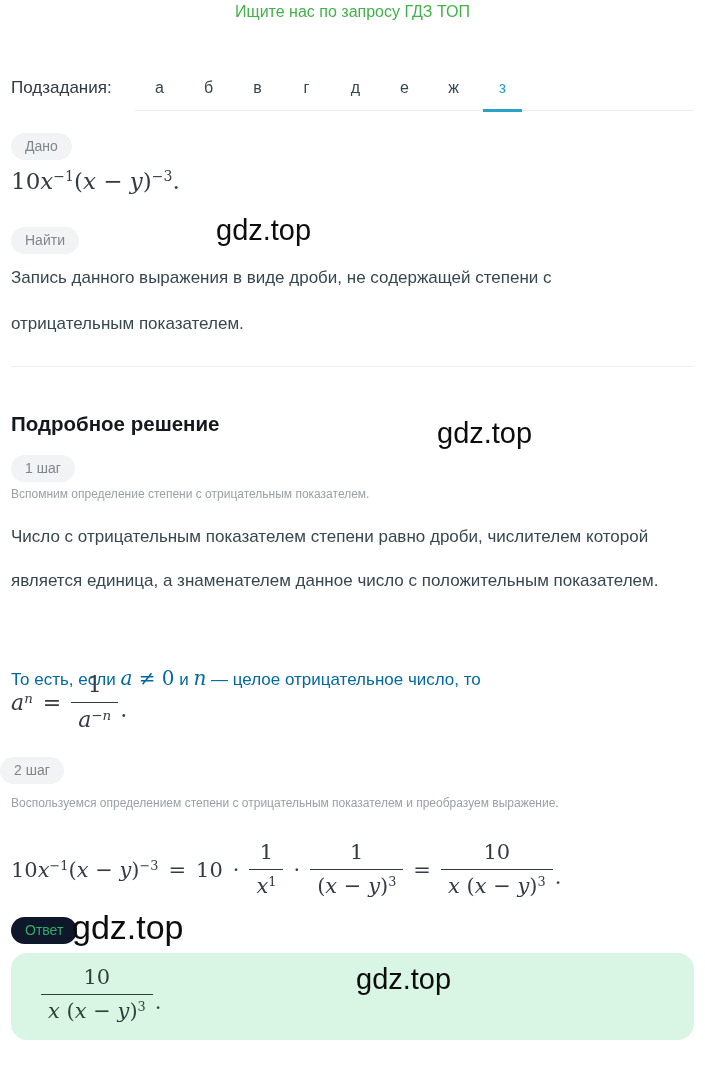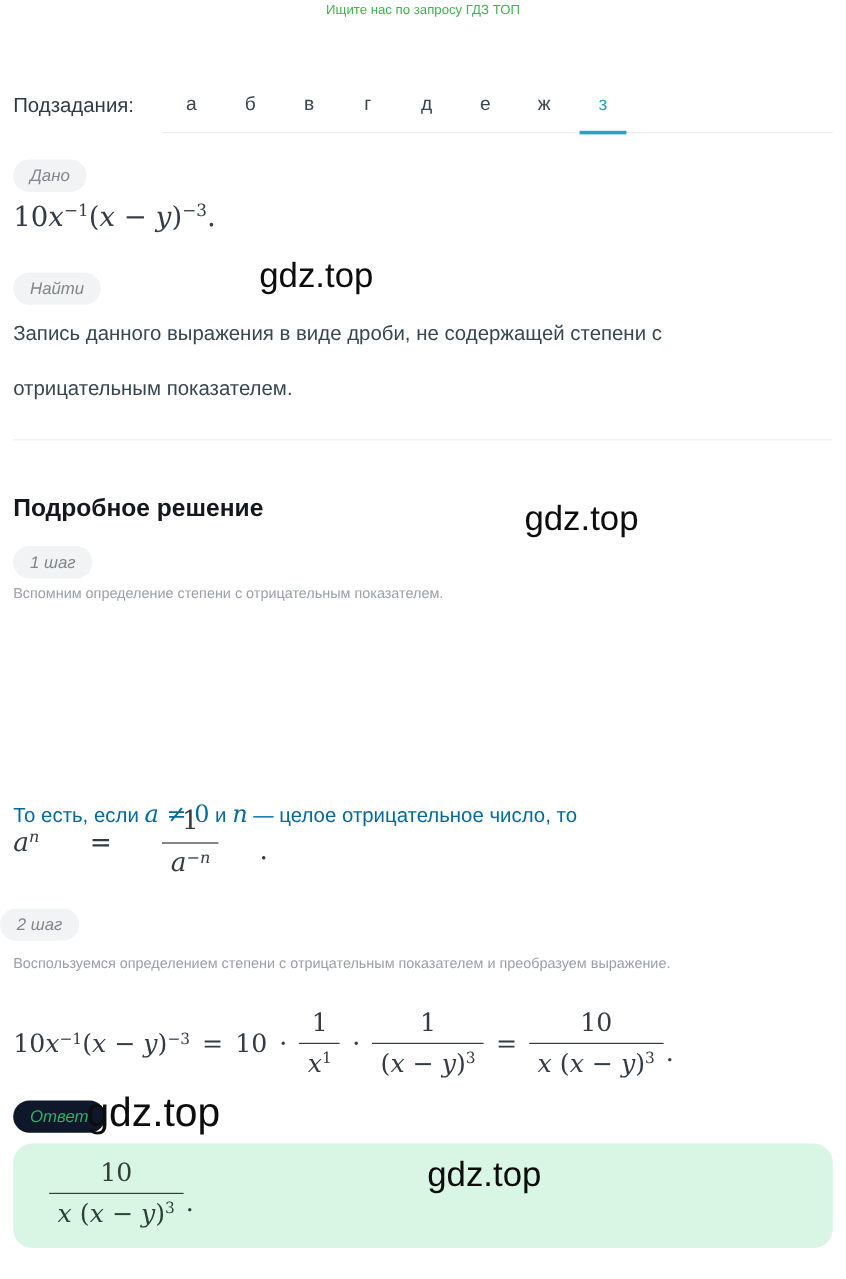--- a/index.html
+++ b/index.html
@@ -1,54 +1,54 @@
 <!DOCTYPE html>
 <html><head>
 <meta charset="utf-8">
 <style>
   html,body { margin:0; padding:0; background:#ffffff; }
   body { font-family:"Liberation Sans", sans-serif; }
   .page { position:relative; width:705px; height:1066px; background:#fff; overflow:hidden; }
 
   .abs { position:absolute; }
 
-  .promo { left:0; top:3px; width:705px; text-align:center; font-size:11px; color:#43b14b; }
+  .promo { left:0; top:3px; width:705px; text-align:center; font-size:16px; color:#43b14b; }
 
   .title { left:11px; top:27px; font-size:21px; font-weight:700; color:#14181c; letter-spacing:.2px; }
 
   
   .subtasks { left:11px; top:78px; width:683px; display:flex; align-items:flex-end;justify-content:center; }
   .subtasks-label { font-size:17px; color:#2f3a43; width:124px; padding-bottom:13px; }
   .tabs { flex:1; display:flex; border-bottom:1px solid #ececec; }
   .tab { width:49px; text-align:center; font-size:16px; color:#37474f; padding-bottom:13px; position:relative; cursor:pointer; }
   .tab.active { color:#2aa1c6; }
   .tab.active::after { content:""; position:absolute; left:5px; right:5px; bottom:-2px; height:3px; background:#2aa1c6; }
 
-  .pill { display:inline-block; background:#f1f3f4; color:#7f868c; font-size:14px; padding:5px 14px 6px; border-radius:15px;font-style:italic; }
+  .pill { display:inline-block; background:#f1f3f4; color:#7f868c; font-size:14px; padding:5px 14px 6px; border-radius:15px; }
   .pill.answer { background:#0f172a; color:#2fae67; }
 
   .p-dano   { left:11px; top:133px; }
   .p-naiti  { left:11px; top:227px; }
   .p-step1  { left:11px; top:455px; }
   .p-step2  { left:0; top:757px;text-align:center; }
   .p-otvet  { left:11px; top:917px; }
 
   
   .math { font-family:"DejaVu Serif", serif; color:#333b44; }
   .math i { font-style:italic; font-family:"DejaVu Serif", serif; }
   .math sup { font-size:61%; position:relative; top:-0.55em; vertical-align:baseline; line-height:0; }
   .equation { display:flex; align-items:center; }
   .equation .op { margin:0 10px; }
   .frac { display:inline-block; text-align:center; line-height:1.2; }
   .frac .num { display:block; padding:0 7px 4px; border-bottom:1.5px solid #333b44; }
   .frac .den { display:block; padding:4px 7px 0; }
   .period { align-self:center; transform:translateY(7px); margin-left:2px; }
 
   .f-given { left:11px; top:168px; font-size:23px; }
-  .f-def   { left:11px; top:672px; font-size:22px;gap:32px; }
+  .f-def   { left:11px; top:672px; font-size:22px; }
   .f-step2 { left:11px; top:840px; font-size:21px; }
 
   .text { color:#37474f; font-size:17px; }
   .find-text { left:11px; top:255px; width:660px; line-height:46px; }
   .divider { left:11px; top:366px; width:683px; height:1px; background:#f0f0f0; }
 
   .h2 { left:11px; top:412px; font-size:20.5px; font-weight:700; color:#14181c; }
 
   .note { color:#9aa0a6; font-size:12px; }
   .note1 { left:11px; top:487px; width:680px; }
@@ -113,20 +113,21 @@
   <div class="abs h2">Подробное решение</div>
 
   <div class="abs wm wm2">gdz.top</div>
 
   <div class="abs p-step1">
     <span class="pill">1 шаг</span>
   </div>
 
   <div class="abs note note1">Вспомним определение степени с отрицательным показателем.</div>
 
+  <div class="abs text para">Число с отрицательным показателем степени равно дроби, числителем которой является единица, а знаменателем данное число с положительным показателем.</div>
 
   <div class="abs lead">То есть, если <span class="m"><i>a</i> ≠ 0</span> и <span class="m"><i>n</i></span> — целое отрицательное число, то</div>
 
   <div class="abs math equation f-def">
       <span class="run"><i>a</i><sup><i>n</i></sup></span>
       <span class="op">=</span>
       <span class="frac">
         <span class="num">1</span>
         <span class="den"><i>a</i><sup>−<i>n</i></sup></span>
       </span>

